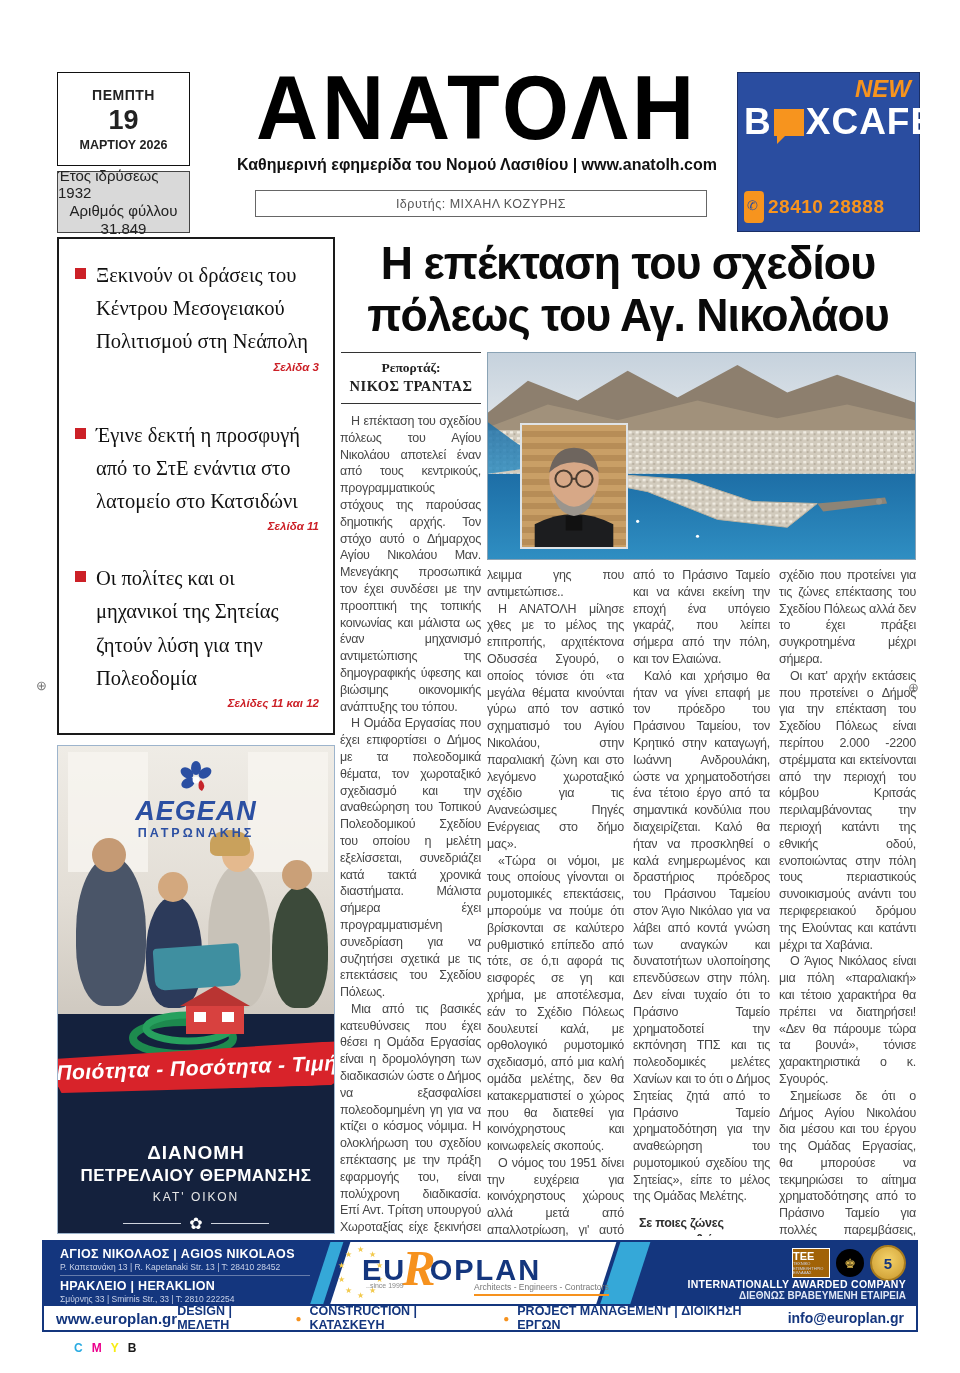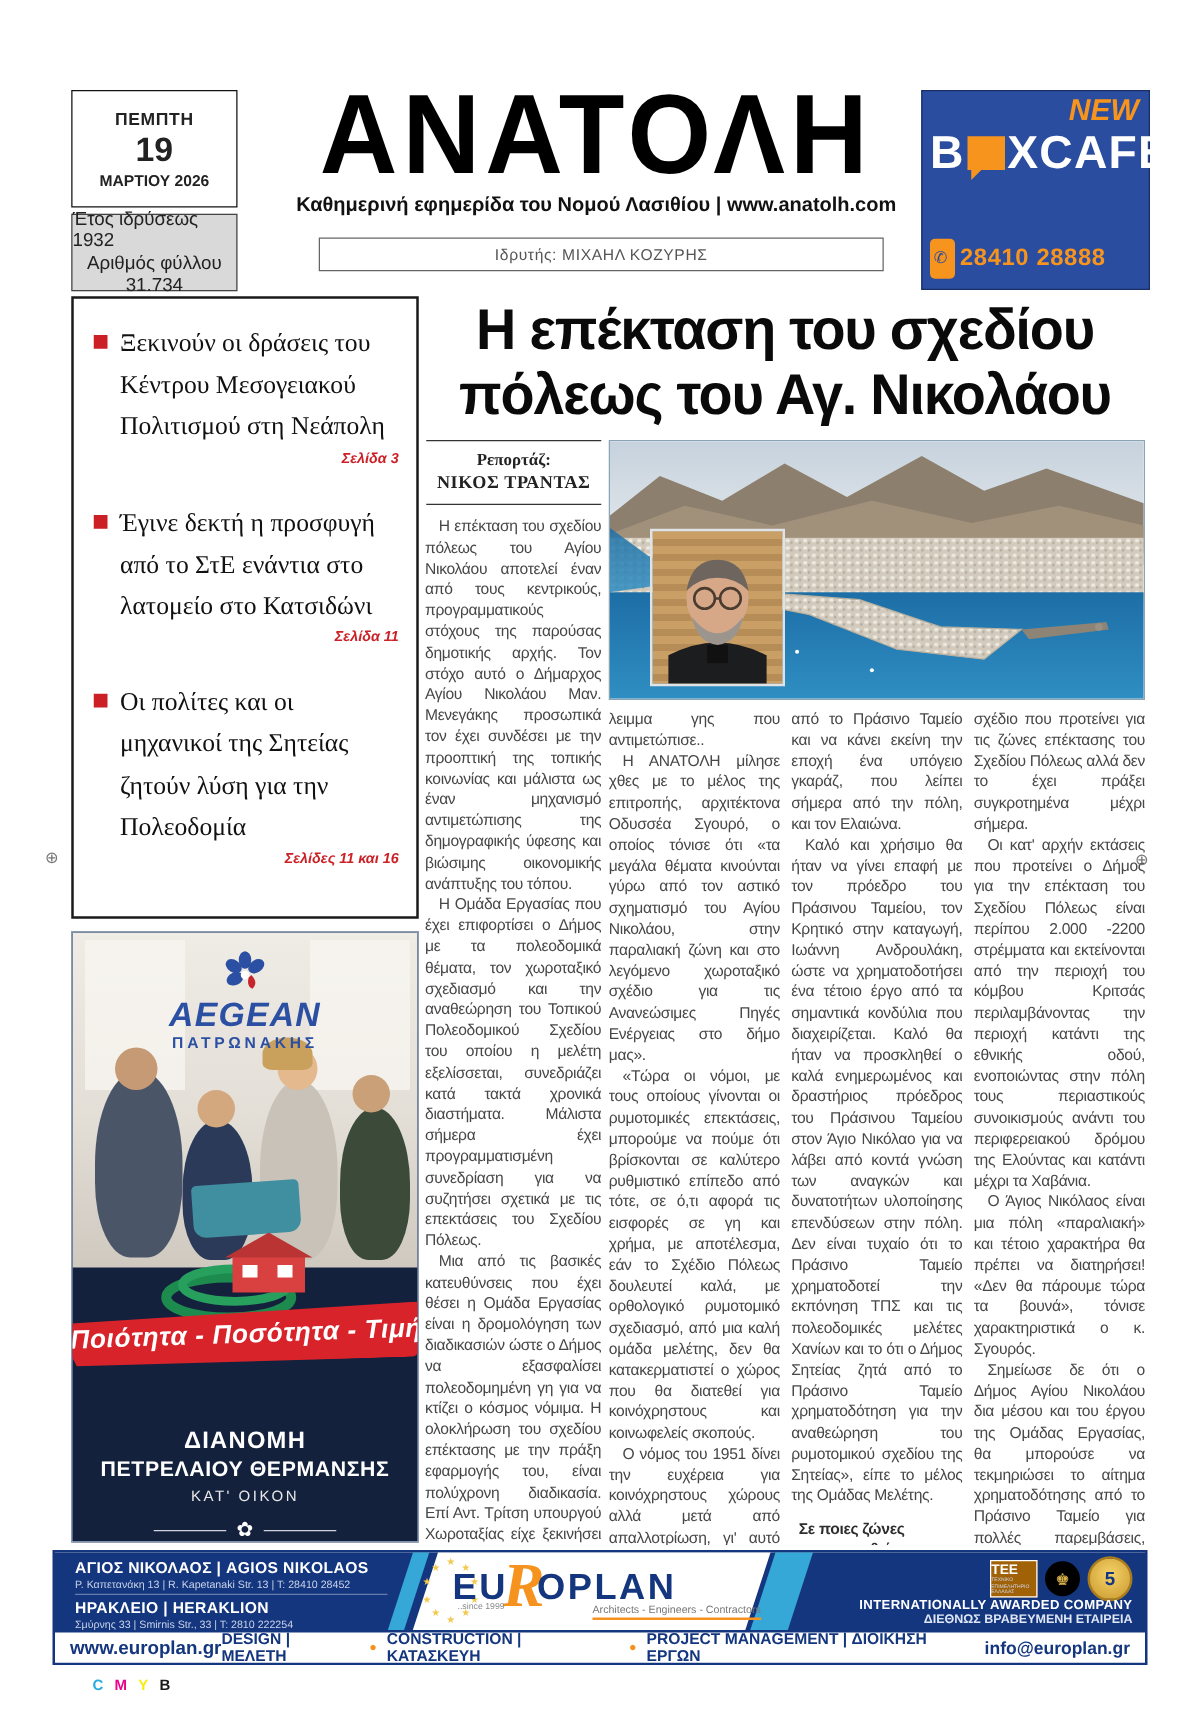--- a/index.html
+++ b/index.html
@@ -132,21 +132,21 @@
 
   <div class="abs datebox">
     <div class="wd">ΠΕΜΠΤΗ</div>
     <div class="dn">19</div>
     <div class="my">ΜΑΡΤΙΟΥ 2026</div>
   </div>
 
   <div class="abs issuebox">
     <div>Έτος ιδρύσεως 1932</div>
     <div>Αριθμός φύλλου</div>
-    <div>31.734</div>
+    <div>31.849</div>
   </div>
 
   <div class="abs masthead">
     <div class="title">ΑΝΑΤΟΛΗ</div>
     <div class="sub">Καθημερινή εφημερίδα του Νομού Λασιθίου |  www.anatolh.com</div>
   </div>
   <div class="abs founderbox">
     <span>Ιδρυτής: ΜΙΧΑΗΛ ΚΟΖΥΡΗΣ</span>
   </div>
 
@@ -164,33 +164,33 @@
   </div>
 
   <div class="abs heads">
     <div class="headitem">
       <div class="row">
         <span class="bullet"></span>
         <span class="headtext">Ξεκινούν οι δράσεις του Κέντρου Μεσογειακού Πολιτισμού στη Νεάπολη</span>
       </div>
       <div class="pageref">Σελίδα 3</div>
     </div>
-    <div class="headitem" style="margin-top:16px;">
+    <div class="headitem" style="margin-top:32px;">
       <div class="row">
         <span class="bullet"></span>
         <span class="headtext">Έγινε δεκτή η προσφυγή από το ΣτΕ ενάντια στο λατομείο στο Κατσιδώνι</span>
       </div>
       <div class="pageref">Σελίδα 11</div>
     </div>
     <div class="headitem" style="margin-top:16px;">
       <div class="row">
         <span class="bullet"></span>
         <span class="headtext">Οι πολίτες και οι μηχανικοί της Σητείας ζητούν λύση για την Πολεοδομία</span>
       </div>
-      <div class="pageref">Σελίδες 11 και 16</div>
+      <div class="pageref">Σελίδες 11 και 12</div>
     </div>
   </div>
 
   <div class="abs headline">
     <div>Η επέκταση του σχεδίου</div>
     <div>πόλεως του Αγ. Νικολάου</div>
   </div>
 
   <div class="abs byline">
     <div class="bl1">Ρεπορτάζ:</div>

